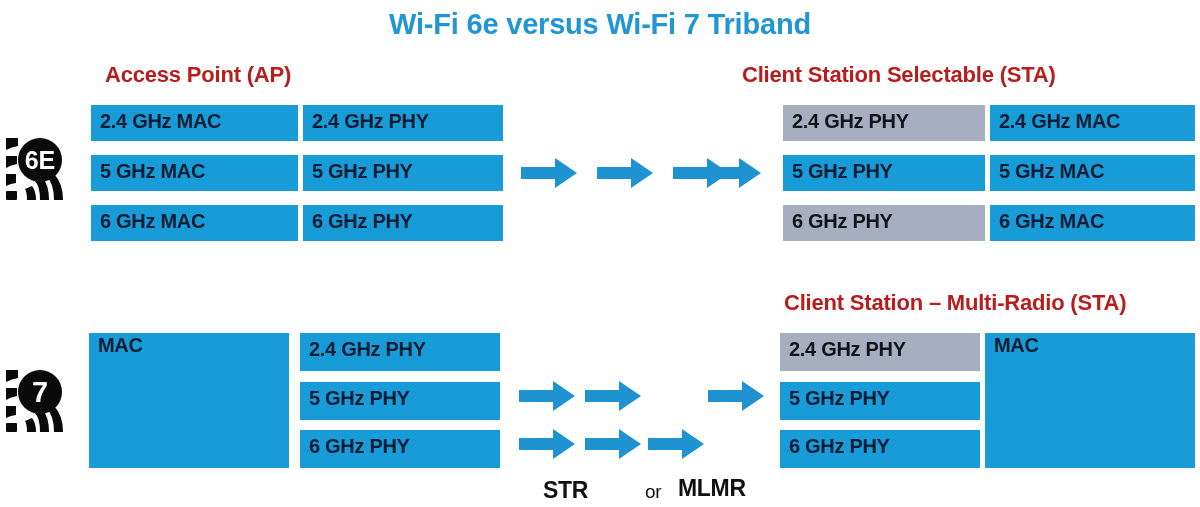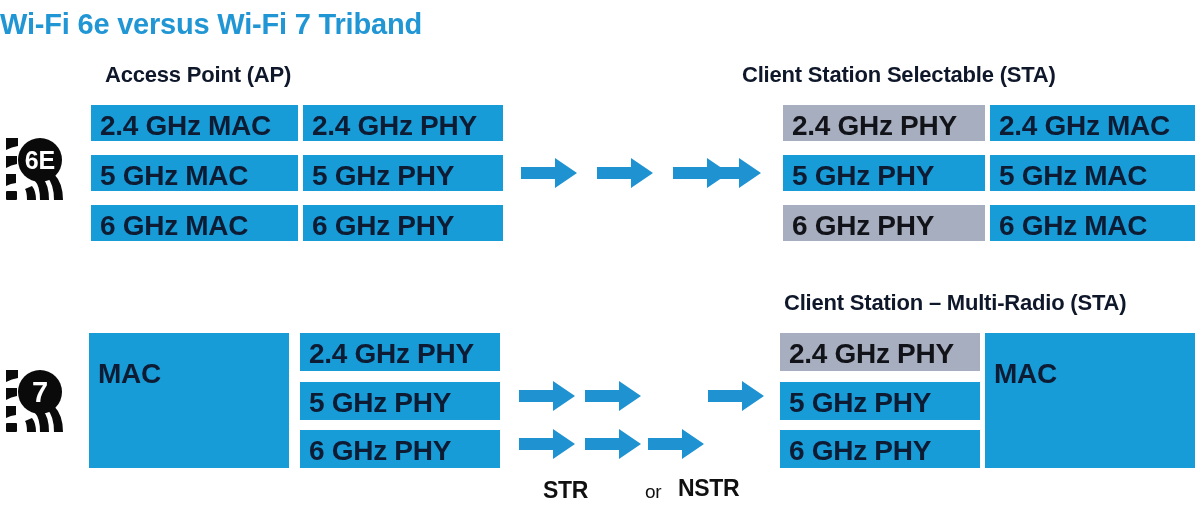--- a/index.html
+++ b/index.html
@@ -19,49 +19,50 @@
     background: #ffffff;
     overflow: hidden;
   }
   .abs { position: absolute; }
 
   
   .title {
     left: 0;
     top: 8px;
     width: 1200px;
+    text-align: center;
     font-size: 29px;
     font-weight: bold;
     color: #2196d4;
     letter-spacing: -0.2px;
   }
 
   
   .caption {
     font-size: 22px;
     font-weight: bold;
-    color: #0f172a;
+    color: #b91c1c;
     white-space: nowrap;
     letter-spacing: -0.2px;
   }
 
   
   .blk {
     box-sizing: border-box;
     display: flex;
     align-items: flex-start;
-    font-size: 28px;
+    font-size: 20px;
     font-weight: bold;
     letter-spacing: -0.3px;
     white-space: nowrap;
     padding: 5px 0 0 9px;
   }
   .blk.blue  { background: #189CD8; color: #0d1b33; }
   .blk.gray  { background: #a7aec0; color: #111318; }
-  .blk.tall  { padding-top: 25px; }
+  .blk.tall  { padding-top: 1px; }
 
   
   .arrow {
     width: 56px;
     height: 30px;
   }
   .arrow svg { display: block; width: 56px; height: 30px; }
 
   
   .strlabel {
@@ -199,21 +200,21 @@
       </svg>
   </div>
   <div class="abs arrow" style="left:648px; top:429px;">
     <svg viewBox="0 0 56 30">
         <path d="M0 9 h34 v-9 l22 15 -22 15 v-9 h-34 Z" fill="#1f93d1"></path>
       </svg>
   </div>
 
   <div class="abs strlabel" style="left:543px; top:477px;text-align:right;">STR</div>
   <div class="abs strlabel small" style="left:628px; top:481px;">or</div>
-  <div class="abs strlabel" style="left:678px; top:475px;">NSTR</div>
+  <div class="abs strlabel" style="left:678px; top:475px;">MLMR</div>
 
   <div class="abs caption" style="left:784px; top:290px;text-align:right;">Client Station – Multi-Radio (STA)</div>
 
   <div class="abs blk gray" style="left:780px; top:333px; width:200px; height:38px;">2.4 GHz PHY</div>
   <div class="abs blk blue" style="left:780px; top:382px; width:200px; height:38px;">5 GHz PHY</div>
   <div class="abs blk blue" style="left:780px; top:430px; width:200px; height:38px;">6 GHz PHY</div>
 
   <div class="abs blk blue tall" style="left:985px; top:333px; width:210px; height:135px;">MAC</div>
 
 </div>

